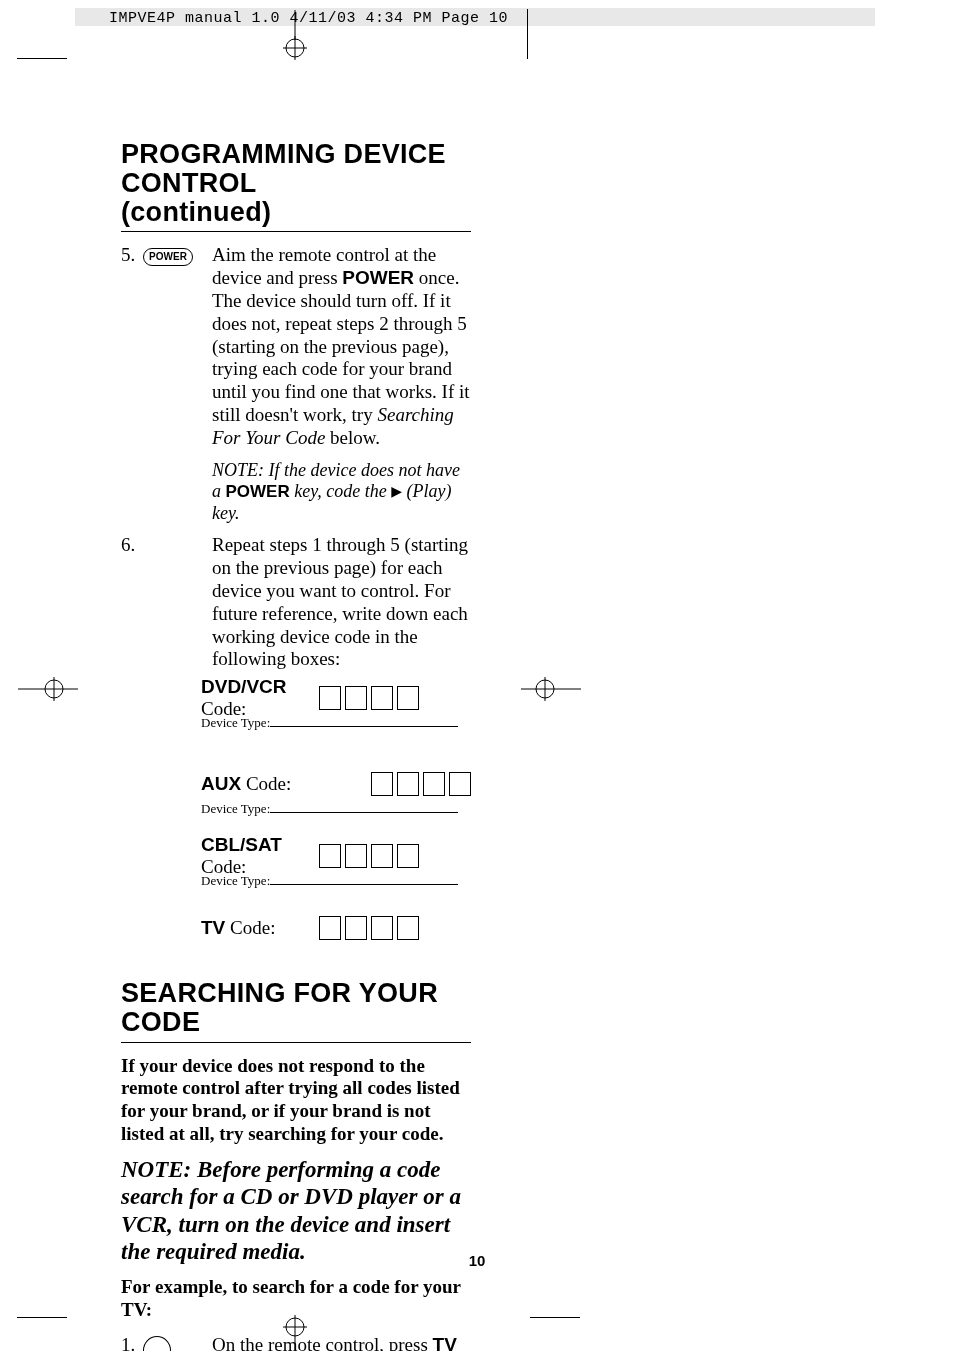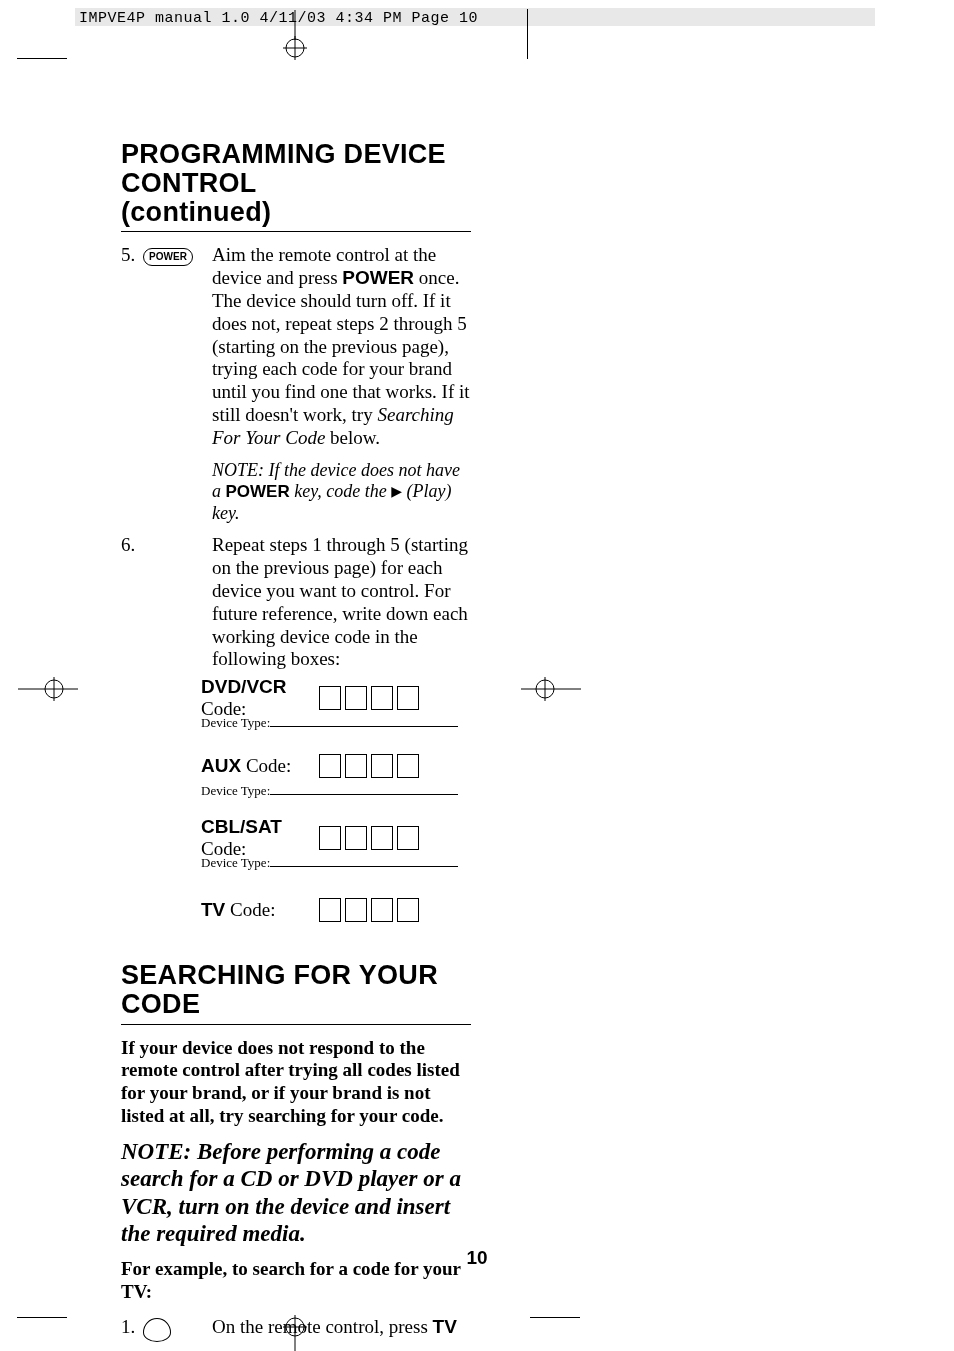--- a/index.html
+++ b/index.html
@@ -13,21 +13,21 @@
 
   
   .header {
     position: absolute;
     top: 8px; left: 75px;
     height: 18px; width: 800px;
     background: #e8e8e8;
     font-size: 15px;
     line-height: 18px;
   }
-  .header .txt { padding-left: 4px; }
+  .header .txt { padding-left: 4px; margin-left: 30px; }
 
   
   .reg { position: absolute; }
   .reg svg { display: block; }
 
   
   .col {
     position: absolute;
     left: 121px;
     top: 140px;
@@ -68,21 +68,21 @@
   .codeRow .boxes { display: flex; gap: 4px; }
   .codeRow .b { width: 22px; height: 24px; border: 1.3px solid #000; }
   .devtype { font-size: 13px; margin-top: 4px; }
   .devtype .line { display: inline-block; border-bottom: 1px solid #000; width: 188px; vertical-align: baseline; }
 
   .sec2 { margin-top: 38px; }
   .para { font-size: 19px; line-height: 1.2; margin-top: 10px; font-weight: bold; }
 
   .pgnum {
     position: absolute; bottom: 82px; left: 0; width: 100%; text-align: center;
-    font-family: 'Arial Narrow', Arial, sans-serif; font-stretch: condensed; font-weight: 900; font-size: 19px;
+    font-family: 'Arial Narrow', Arial, sans-serif; font-stretch: condensed; font-weight: 900; font-size: 15px;
   }
 
   
   .crop { position: absolute; background: #000; }
   .crop.h { height: 1px; }
   .crop.v { width: 1px; }
 
   .tri { font-size: 14px; vertical-align: 1px; }
 </style>
 </head>
@@ -162,21 +162,21 @@
       <div class="label"><span class="bold">DVD/VCR</span><span> Code:</span></div>
       <div class="boxes">
           <span class="b"></span>
           <span class="b"></span>
           <span class="b"></span>
           <span class="b"></span>
         </div>
     </div>
     <div class="devtype"><span>Device Type:</span><span class="line"></span></div>
 
-    <div class="codeRow" style="margin-top:22px;">
+    <div class="codeRow" style="margin-top:40px;justify-content:space-between;">
       <div class="label"><span class="bold">AUX</span><span> Code:</span></div>
       <div class="boxes">
           <span class="b"></span>
           <span class="b"></span>
           <span class="b"></span>
           <span class="b"></span>
         </div>
     </div>
     <div class="devtype"><span>Device Type:</span><span class="line"></span></div>
 

